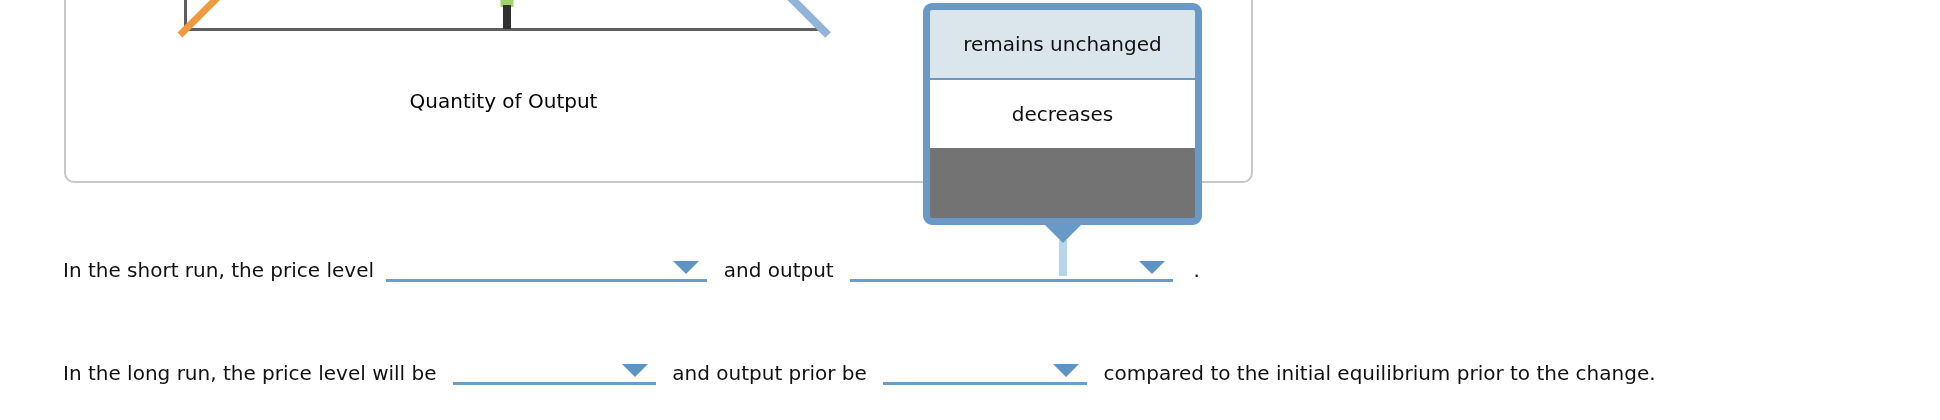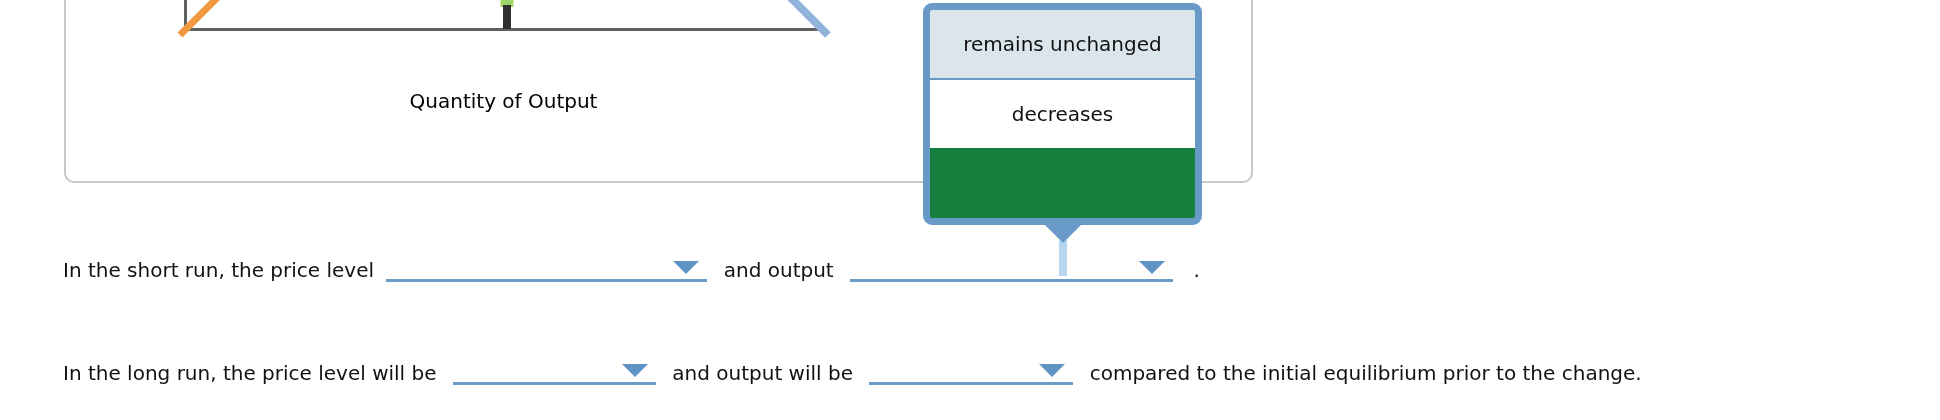--- a/index.html
+++ b/index.html
@@ -48,21 +48,21 @@
   
   .dropdown-popup {
     position: absolute;
     left: 923px;
     top: 3px;
     width: 279px;
     height: 222px;
     box-sizing: border-box;
     border: 7px solid #6899c7;
     border-radius: 9px;
-    background: #15803d;
+    background: #737373;
     overflow: hidden;
     z-index: 5;
   }
   .dd-option {
     height: 68px;
     display: flex;
     align-items: center;
     justify-content: center;
     font-size: 20px;
     color: #111111;
@@ -170,20 +170,20 @@
       <span class="dd-arrow"></span>
     </span>
     <span class="period">.</span>
   </div>
 
   <div class="sentence" id="sentence-long-run">
     <span>In the long run, the price level will be</span>
     <span class="blank w3">
       <span class="dd-arrow"></span>
     </span>
-    <span>and output will be</span>
+    <span>and output prior be</span>
     <span class="blank w4">
       <span class="dd-arrow"></span>
     </span>
     <span>compared to the initial equilibrium prior to the change.</span>
   </div>
 
 </div>
 
 </body></html>

